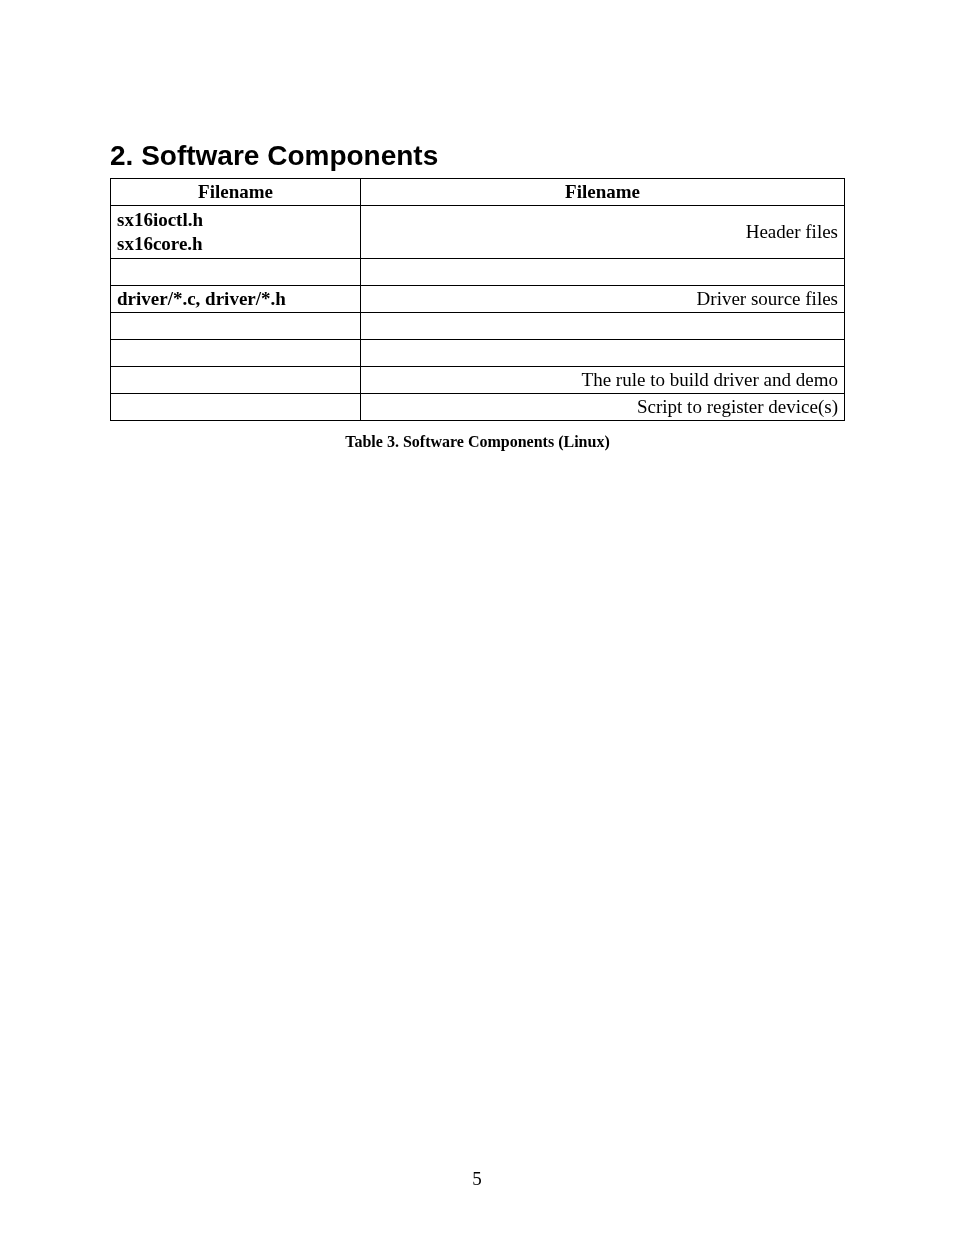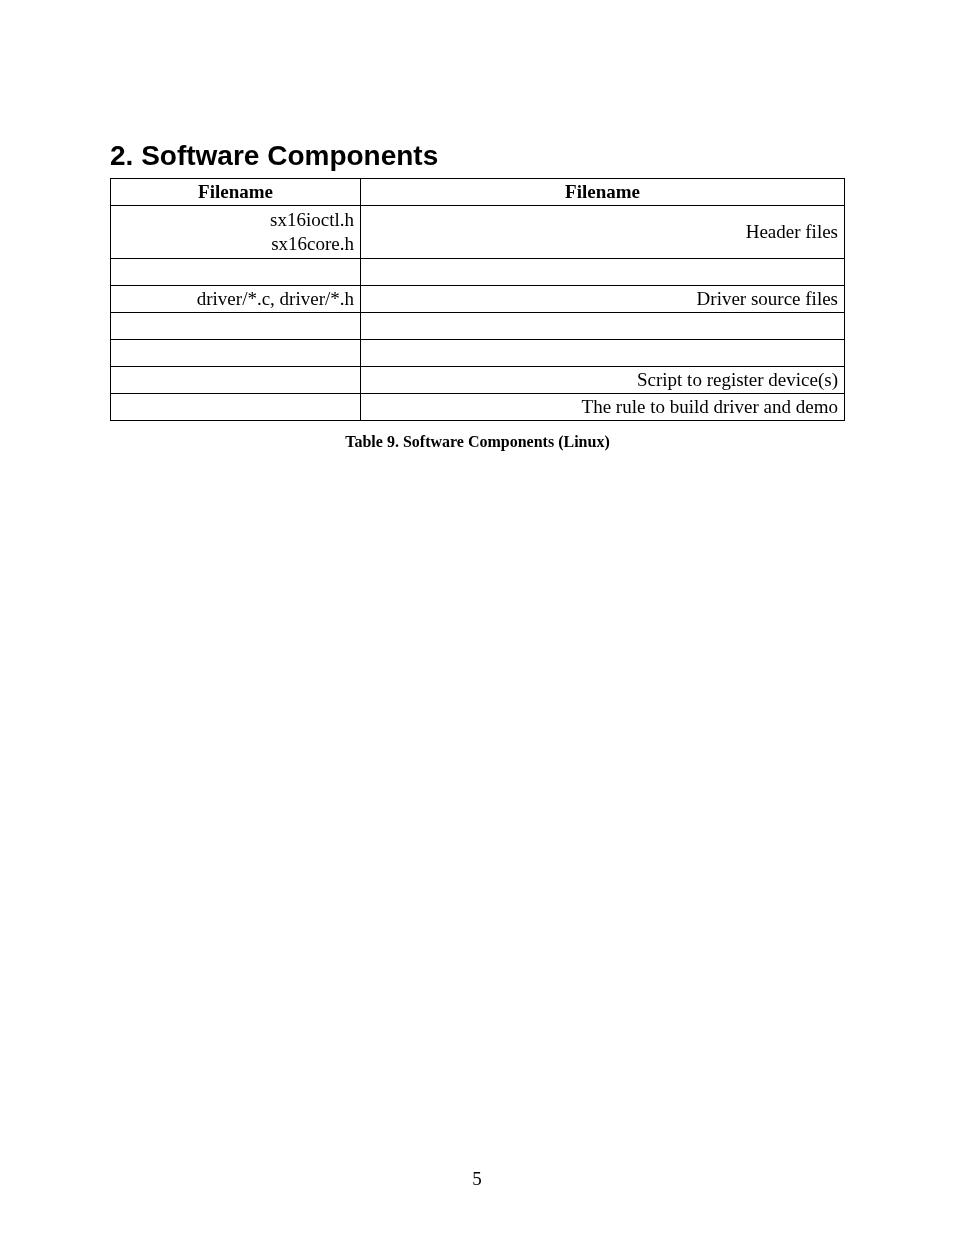--- a/index.html
+++ b/index.html
@@ -36,21 +36,21 @@
   }
   table.sw th, table.sw td {
     border: 1px solid #000;
     padding: 2px 6px;
     vertical-align: middle;
   }
   table.sw th {
     font-weight: bold;
   }
   table.sw col.filename { width: 250px; }
-  table.sw td.fn { text-align: right; }
+  table.sw td.fn { text-align: left; font-weight: bold; }
   table.sw td.func { text-align: right; }
   .caption {
     text-align: center;
     font-weight: bold;
     font-size: 16px;
     margin-top: 12px;
   }
   .pagenum {
     position: absolute;
     left: 0;
@@ -96,25 +96,25 @@
         <tr>
           <td class="fn">&nbsp;</td>
           <td class="func">&nbsp;</td>
         </tr>
         <tr>
           <td class="fn">&nbsp;</td>
           <td class="func">&nbsp;</td>
         </tr>
         <tr>
           <td class="fn">&nbsp;</td>
-          <td class="func">Script to register device(s)</td>
+          <td class="func">The rule to build driver and demo</td>
         </tr>
         <tr>
           <td class="fn">&nbsp;</td>
-          <td class="func">The rule to build driver and demo</td>
+          <td class="func">Script to register device(s)</td>
         </tr>
       </tbody>
   </table>
 
-  <div class="caption">Table 9.  Software Components (Linux)</div>
+  <div class="caption">Table 3.  Software Components (Linux)</div>
 </div>
 
 <div class="pagenum">5</div>
 
 </body></html>

